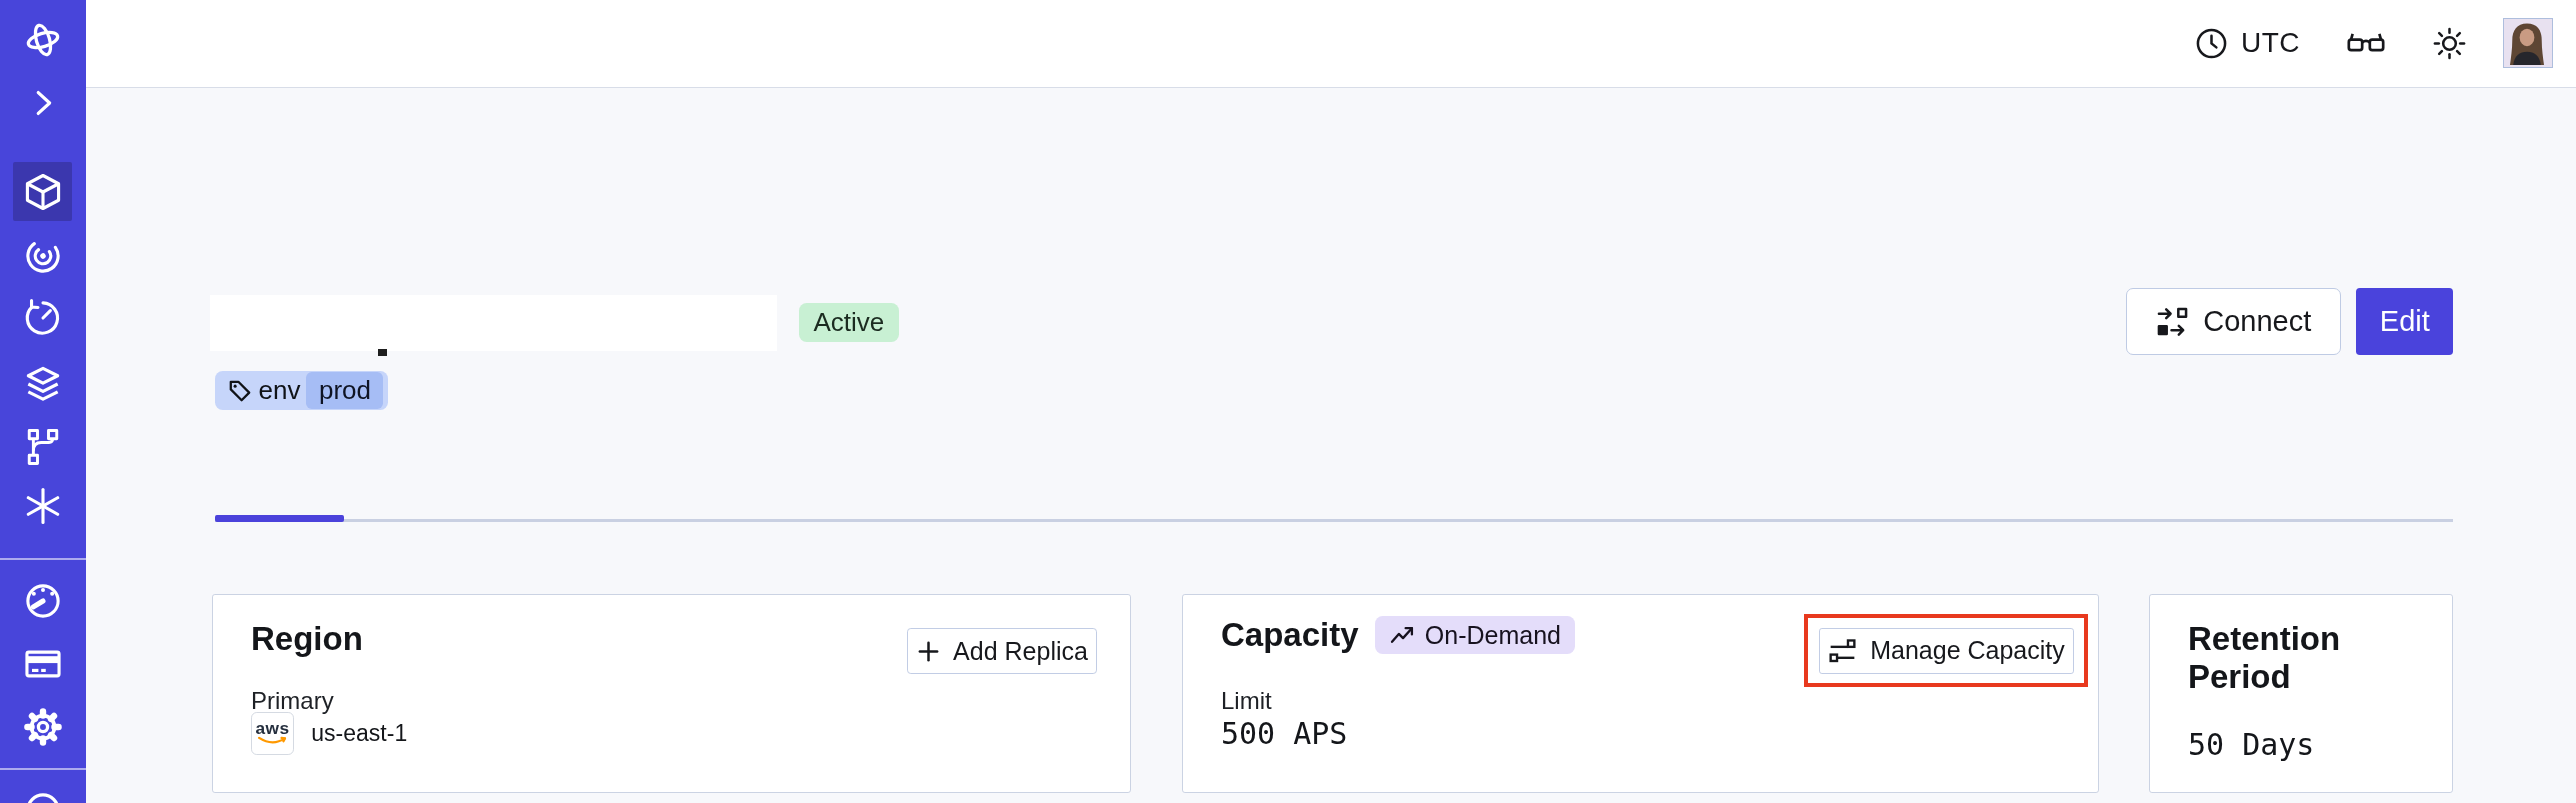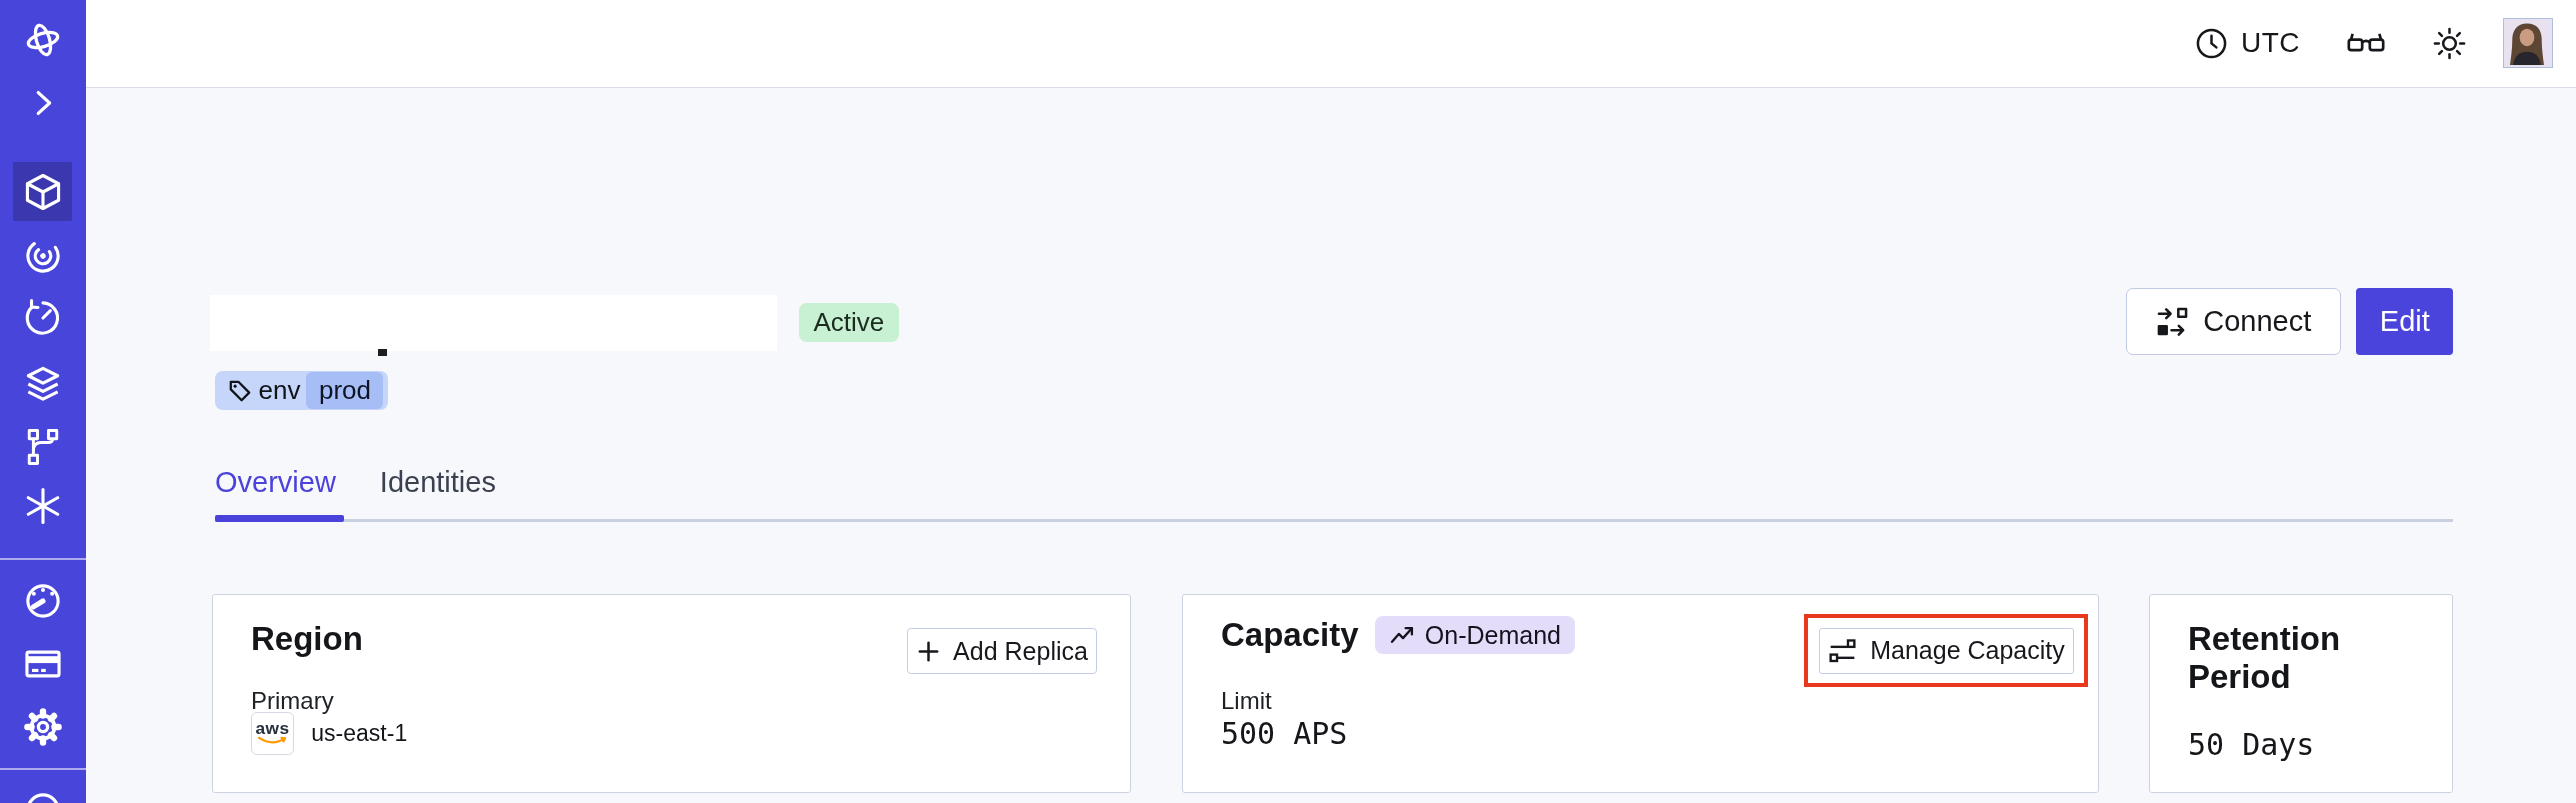--- a/index.html
+++ b/index.html
@@ -312,24 +312,20 @@
             <rect x="23" y="3" width="8" height="8"></rect>
             <rect x="3" y="21" width="8" height="8" fill="#17181C"></rect>
             <path d="M16 25 H28 M28 25 L23.5 20.5 M28 25 L23.5 29.5" stroke-linecap="round"></path>
           </svg>
         </span>
         <span>Connect</span>
       </button>
       <button class="btn-edit">Edit</button>
     </div>
 
-    <div class="tabs-row">
-      <span class="tab active">Overview</span>
-      <span class="tab inactive">Identities</span>
-    </div>
     <div class="tab-underline-track"></div>
     <div class="tab-underline-active"></div>
 
     <section class="card" id="card-region">
       <div class="card-title">Region</div>
       <button class="btn-card btn-add-replica">
         <span>
           <svg width="25" height="25" viewBox="0 0 26 26" fill="none" stroke="#17181C" stroke-width="2.6" stroke-linecap="round">
             <line x1="13" y1="4" x2="13" y2="22"></line>
               <line x1="4" y1="13" x2="22" y2="13"></line>

